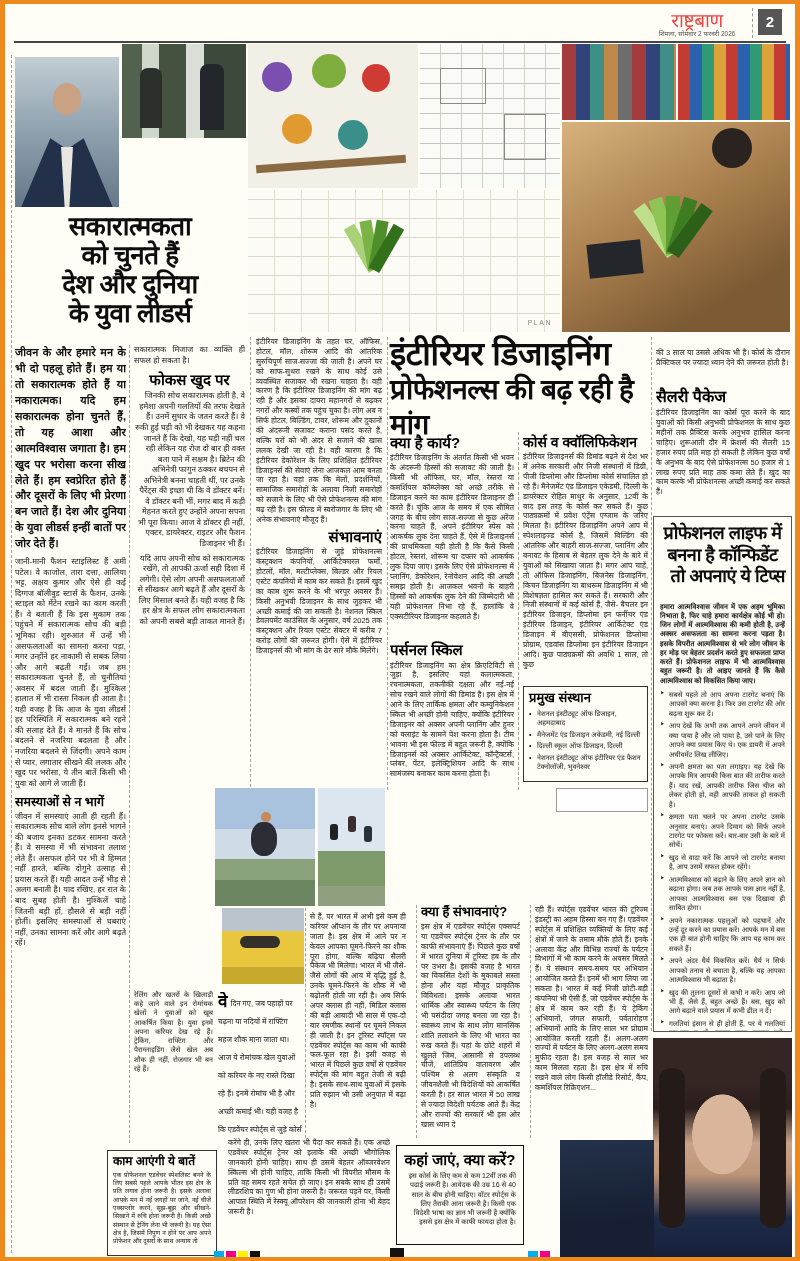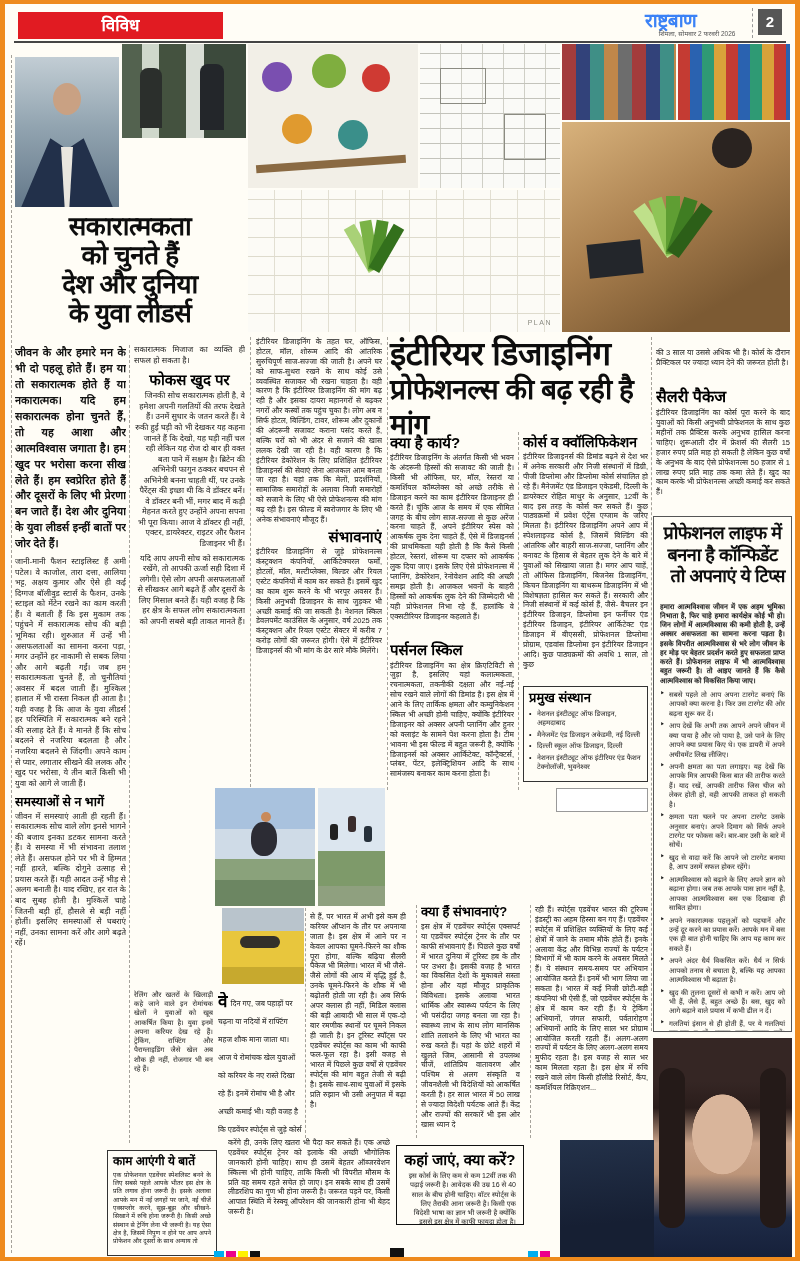--- a/index.html
+++ b/index.html
@@ -22,22 +22,21 @@
 </head>
 <body>
 
 <div class="page">
 
   <div class="frame" style="left:0;top:0;width:800px;height:4px;"></div>
   <div class="frame" style="left:0;top:1257px;width:800px;height:4px;"></div>
   <div class="frame" style="left:0;top:0;width:5px;height:1261px;"></div>
   <div class="frame" style="left:795px;top:0;width:5px;height:1261px;"></div>
 
-  <div class="abs" style="left:18px;top:12px;width:205px;height:27px;background:#e11b22;color:#fff;font-weight:800;font-size:17px;text-align:center;line-height:27px;"><span>विविध</span></div>
-  <div class="abs" style="left:645px;top:7px;width:104px;font-size:19px;font-weight:700;color:#3b82f6;letter-spacing:-0.5px;">राष्ट्रबाण</div>
+  <div class="abs" style="left:645px;top:7px;width:104px;text-align:center;font-size:19px;font-weight:400;color:#ef4444;letter-spacing:-0.5px;">राष्ट्रबाण</div>
   <div class="abs" style="left:645px;top:29px;width:104px;text-align:center;font-size:6.5px;color:#555;">शिमला, सोमवार 2 फरवरी 2026</div>
   <div class="abs" style="left:752px;top:8px;height:30px;border-left:1px dashed #999;"></div>
   <div class="abs" style="left:758px;top:9px;width:24px;height:26px;background:#565656;color:#fff;font-weight:800;font-size:15px;text-align:center;line-height:26px;">2</div>
   <div class="abs" style="left:14px;top:41px;width:772px;height:2px;background:#454545;"></div>
 
   <div class="photo" style="left:15px;top:57px;width:104px;height:150px;background:linear-gradient(180deg,#c2cdd4,#93a5b1 45%,#64788a);">
     <div class="abs" style="left:38px;top:26px;width:28px;height:32px;border-radius:50%;background:#c9a183;"></div>
     <div class="abs" style="left:0;bottom:0;width:104px;height:78px;background:#22304a;clip-path:polygon(6% 100%,34% 12%,50% 26%,66% 12%,94% 100%);"></div>
     <div class="abs" style="left:46px;bottom:0;width:12px;height:60px;background:#e9e6df;clip-path:polygon(0 0,100% 0,70% 100%,30% 100%);"></div>
   </div>
@@ -185,21 +184,21 @@
     <div class="h" style="font-size:13px;margin-top:0;">क्या हैं संभावनाएं?</div>
     <div class="t">इस क्षेत्र में एडवेंचर स्पोर्ट्स एक्सपर्ट या एडवेंचर स्पोर्ट्स ट्रेनर के तौर पर काफी संभावनाएं हैं। पिछले कुछ वर्षों में भारत दुनिया में टूरिस्ट हब के तौर पर उभरा है। इसकी वजह है भारत का विकसित देशों के मुकाबले सस्ता होना और यहां मौजूद प्राकृतिक विविधता। इसके अलावा भारत धार्मिक और स्वास्थ्य पर्यटन के लिए भी पसंदीदा जगह बनता जा रहा है। स्वास्थ्य लाभ के साथ लोग मानसिक शांति तलाशने के लिए भी भारत का रुख करते हैं। यहां के छोटे शहरों में खुलते जिम, आसानी से उपलब्ध चीजें, शांतिप्रिय वातावरण और पश्चिम से अलग संस्कृति व जीवनशैली भी विदेशियों को आकर्षित करती है। हर साल भारत में 50 लाख से ज्यादा विदेशी पर्यटक आते हैं। केंद्र और राज्यों की सरकारें भी इस ओर खास ध्यान दे</div>
   </div>
   <div class="abs t" style="left:535px;top:905px;width:113px;height:232px;">रही हैं। स्पोर्ट्स एडवेंचर भारत की टूरिज्म इंडस्ट्री का अहम हिस्सा बन गए हैं। एडवेंचर स्पोर्ट्स में प्रशिक्षित व्यक्तियों के लिए कई क्षेत्रों में जाने के तमाम मौके होते हैं। इनके अलावा केंद्र और विभिन्न राज्यों के पर्यटन विभागों में भी काम करने के अवसर मिलते हैं। ये संस्थान समय-समय पर अभियान आयोजित करते हैं। इनमें भी भाग लिया जा सकता है। भारत में कई निजी छोटी-बड़ी कंपनियां भी ऐसी हैं, जो एडवेंचर स्पोर्ट्स के क्षेत्र में काम कर रही हैं। ये ट्रेकिंग अभियानों, जंगल सफारी, पर्वतारोहण अभियानों आदि के लिए साल भर प्रोग्राम आयोजित करती रहती हैं। अलग-अलग राज्यों में पर्यटन के लिए अलग-अलग समय मुफीद रहता है। इस वजह से साल भर काम मिलता रहता है। इस क्षेत्र में रुचि रखने वाले लोग किसी हॉलीडे रिसोर्ट, कैंप, कमर्शियल रिक्रिएशन...</div>
 
   <div class="box" style="left:107px;top:1150px;width:110px;height:106px;border-color:#333;padding:4px 5px;">
     <div class="h" style="font-size:12px;margin:0 0 2px 0;">काम आएंगी ये बातें</div>
     <div class="t" style="font-size:6.3px;">एक प्रोफेशनल एडवेंचर स्पेशलिस्ट बनने के लिए सबसे पहले आपके भीतर इस क्षेत्र के प्रति लगाव होना जरूरी है। इसके अलावा आपके मन में नई जगहों पर जाने, नई चीजें एक्सप्लोर करने, सूझ-बूझ और सीखने-सिखाने में रुचि होना जरूरी है। किसी अच्छे संस्थान से ट्रेनिंग लेना भी जरूरी है। यह ऐसा क्षेत्र है, जिसमें निपुण न होने पर आप अपने प्रोफेशन और दूसरों के साथ अन्याय तो</div>
   </div>
   <div class="abs t" style="left:228px;top:1138px;width:162px;height:116px;">करेंगे ही, उनके लिए खतरा भी पैदा कर सकते हैं। एक अच्छे एडवेंचर स्पोर्ट्स ट्रेनर को इलाके की अच्छी भौगोलिक जानकारी होनी चाहिए। साथ ही उसमें बेहतर ऑब्जरवेशन स्किल्स भी होनी चाहिए, ताकि किसी भी विपरीत मौसम के प्रति वह समय रहते सचेत हो जाए। इन सबके साथ ही उसमें लीडरशिप का गुण भी होना जरूरी है। जरूरत पड़ने पर, किसी आपात स्थिति में रेस्क्यू ऑपरेशन की जानकारी होना भी बेहद जरूरी है।</div>
-  <div class="box" style="left:396px;top:1145px;width:128px;height:80px;border:1.5px solid #111;padding:5px 7px;">
+  <div class="box" style="left:396px;top:1145px;width:128px;height:100px;border:1.5px solid #111;padding:5px 7px;">
     <div class="h" style="font-size:15px;text-align:center;margin:0 0 3px 0;">कहां जाएं, क्या करें?</div>
     <div class="t tr" style="font-size:7px;">इस कोर्स के लिए कम से कम 12वीं तक की पढ़ाई जरूरी है। आवेदक की उम्र 16 से 40 साल के बीच होनी चाहिए। वॉटर स्पोर्ट्स के लिए तैराकी आना जरूरी है। किसी एक विदेशी भाषा का ज्ञान भी जरूरी है क्योंकि इससे इस क्षेत्र में काफी फायदा होता है।</div>
   </div>
 
   <div class="photo" style="left:653px;top:1038px;width:139px;height:219px;background:radial-gradient(ellipse 50px 66px at 50% 44%,#d9b59b 0 60%,rgba(0,0,0,0) 61%),linear-gradient(180deg,#352624 0 20%,#2a1d1b 32%,#c9a288 48%,#bd9579 62%,#1e2b47 82%,#16203a);">
     <div class="abs" style="left:6px;top:30px;width:26px;height:160px;background:#241a18;border-radius:12px;"></div>
     <div class="abs" style="right:6px;top:30px;width:26px;height:160px;background:#241a18;border-radius:12px;"></div>
   </div>
   <div class="photo" style="left:560px;top:1140px;width:94px;height:117px;background:linear-gradient(175deg,#233149,#161f33 70%);"></div>
 

